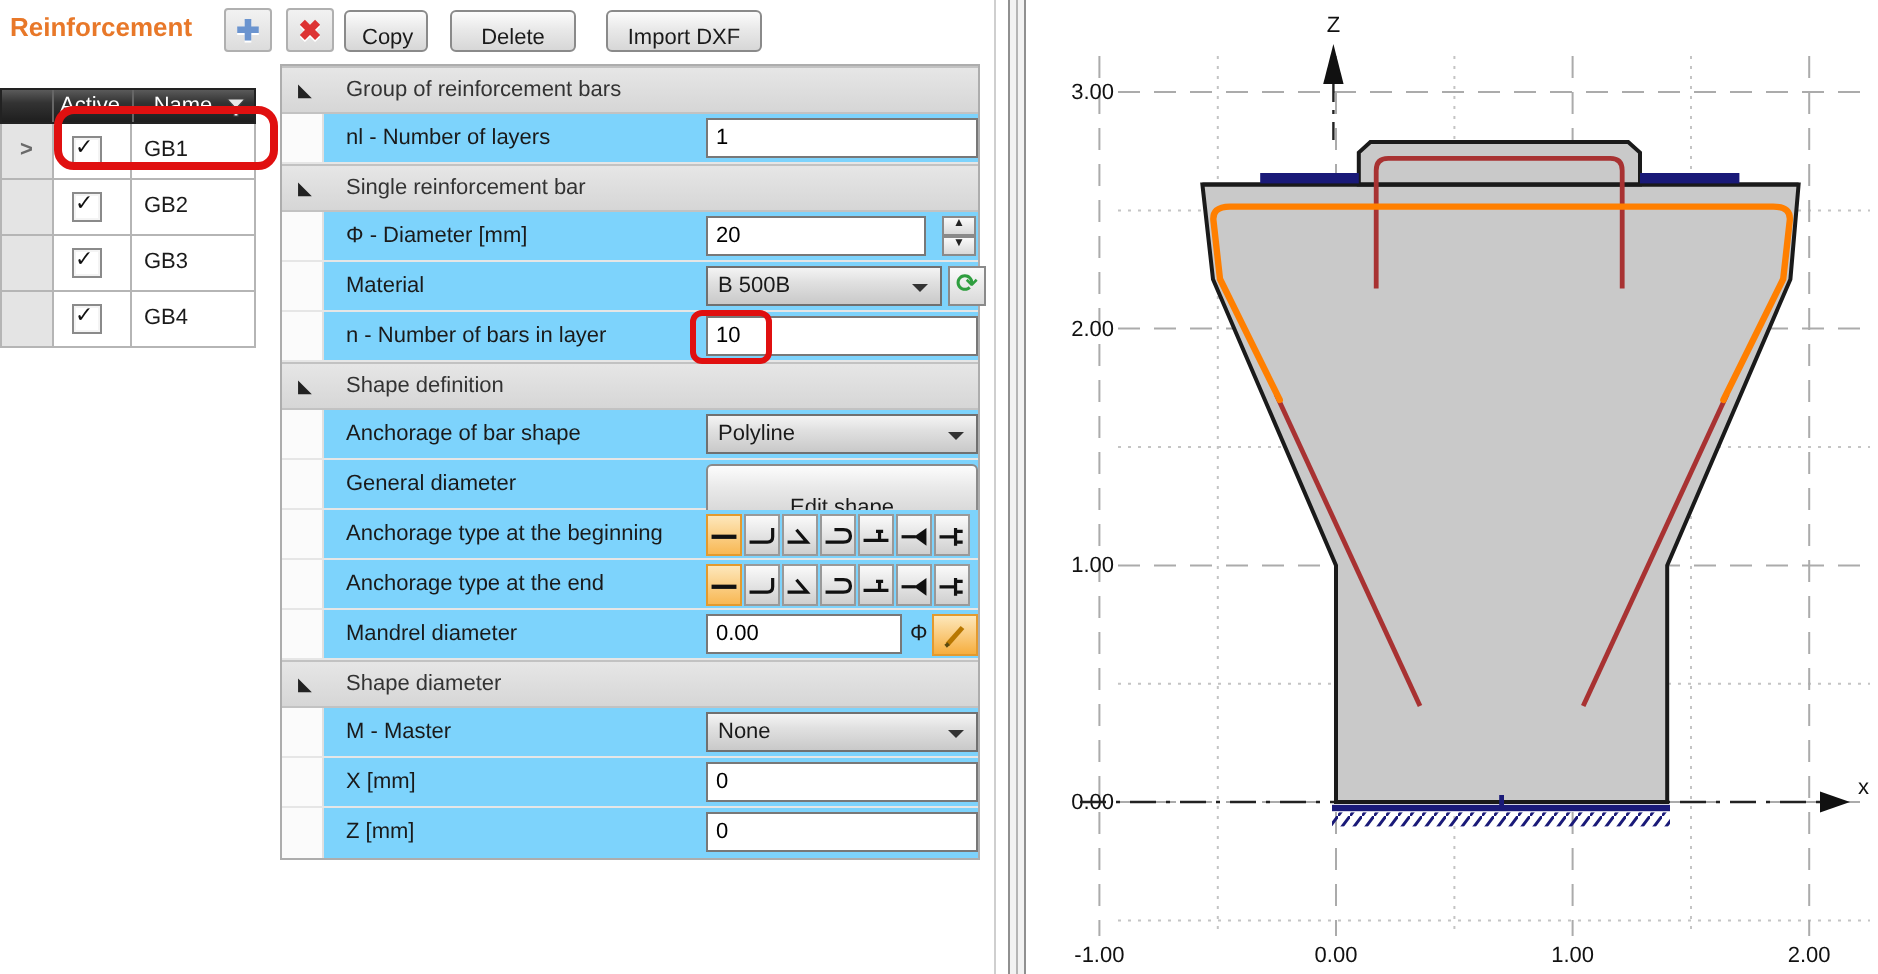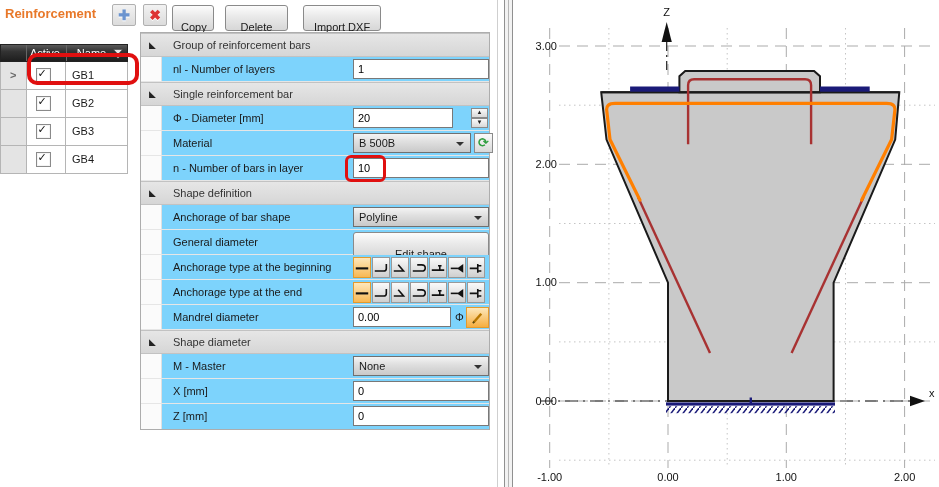--- a/index.html
+++ b/index.html
@@ -1,21 +1,21 @@
 <!DOCTYPE html>
 <html><head>
 <meta charset="utf-8">
 <style>
   html,body{margin:0;padding:0;background:#fff;}
   #app{position:relative;width:939px;height:487px;font-family:"Liberation Sans",sans-serif;font-size:11px;color:#1a1a1a;overflow:hidden;background:#fff;}
   .abs{position:absolute;}
   
   .title{left:5px;top:6px;font-size:13px;font-weight:bold;color:#E87829;}
   .icon-btn{width:24px;height:22px;border:1px solid #b0b0b0;background:linear-gradient(#f2f2f2,#dcdcdc);border-radius:2px;text-align:center;line-height:20px;font-size:14px;font-weight:bold;cursor:pointer;box-sizing:border-box;}
-  .btn{height:21px;border:1px solid #8a8a8a;background:linear-gradient(#fcfcfc,#e9e9e9 45%,#d7d7d7);border-radius:3px;font-size:11px;text-align:center;box-sizing:border-box;padding:12px 8px;line-height:19px;cursor:pointer;}
+  .btn{height:21px;border:1px solid #8a8a8a;background:linear-gradient(#fcfcfc,#e9e9e9 45%,#d7d7d7);border-radius:3px;font-size:11px;text-align:center;box-sizing:border-box;padding:4px 8px;line-height:19px;cursor:pointer;}
   
   .grid{left:0;top:44px;width:128px;}
   .grid-head{display:flex;height:18px;background:linear-gradient(#5a5a5a,#333 40%,#1e1e1e);color:#fff;border:1px solid #222;box-sizing:border-box;}
   .gh-cell{border-right:1px solid #666;box-sizing:border-box;line-height:16px;padding-left:3px;}
   .grid-row{display:flex;height:28px;border:1px solid #b5b5b5;border-top:none;box-sizing:border-box;background:#fff;}
   .gc-sel{width:26px;background:#e4e4e4;border-right:1px solid #b5b5b5;box-sizing:border-box;text-align:center;color:#6a6a6a;font-weight:bold;line-height:26px;}
   .gc-active{width:40px;border-right:1px solid #b5b5b5;box-sizing:border-box;display:flex;align-items:center;padding-left:9px;}
   .gc-name{width:62px;box-sizing:border-box;line-height:26px;padding-left:6px;}
   .chk{width:13px;height:13px;border:1px solid #8a8a8a;background:#fff;box-shadow:inset 0 0 0 1px #f4f4f4;position:relative;}
   .chk span{position:absolute;left:1px;top:-2px;font-size:11px;color:#111;}
@@ -125,21 +125,21 @@
       <div class="pctrl"><input class="tbox" value="1" style=""></div>
     </div>
 
     <div class="phead">
       <span class="tri">◣</span>
       <span class="abs plabel">Single reinforcement bar</span>
     </div>
     <div class="prow">
         <div class="gutter"></div>
       <span class="plabel">Φ - Diameter [mm]</span>
-      <div class="pctrl" style="width:100px;"><input class="tbox" value="20" style=""></div>
+      <div class="pctrl" style="width:110px;"><input class="tbox" value="20" style=""></div>
       <div class="spinner">
         <div class="spin-b">▲</div>
         <div class="spin-b">▼</div>
       </div>
     </div>
     <div class="prow">
         <div class="gutter"></div>
       <span class="plabel">Material</span>
       <div class="pctrl" style="width:118px;">
           <div class="combo"><span>B 500B</span></div>

